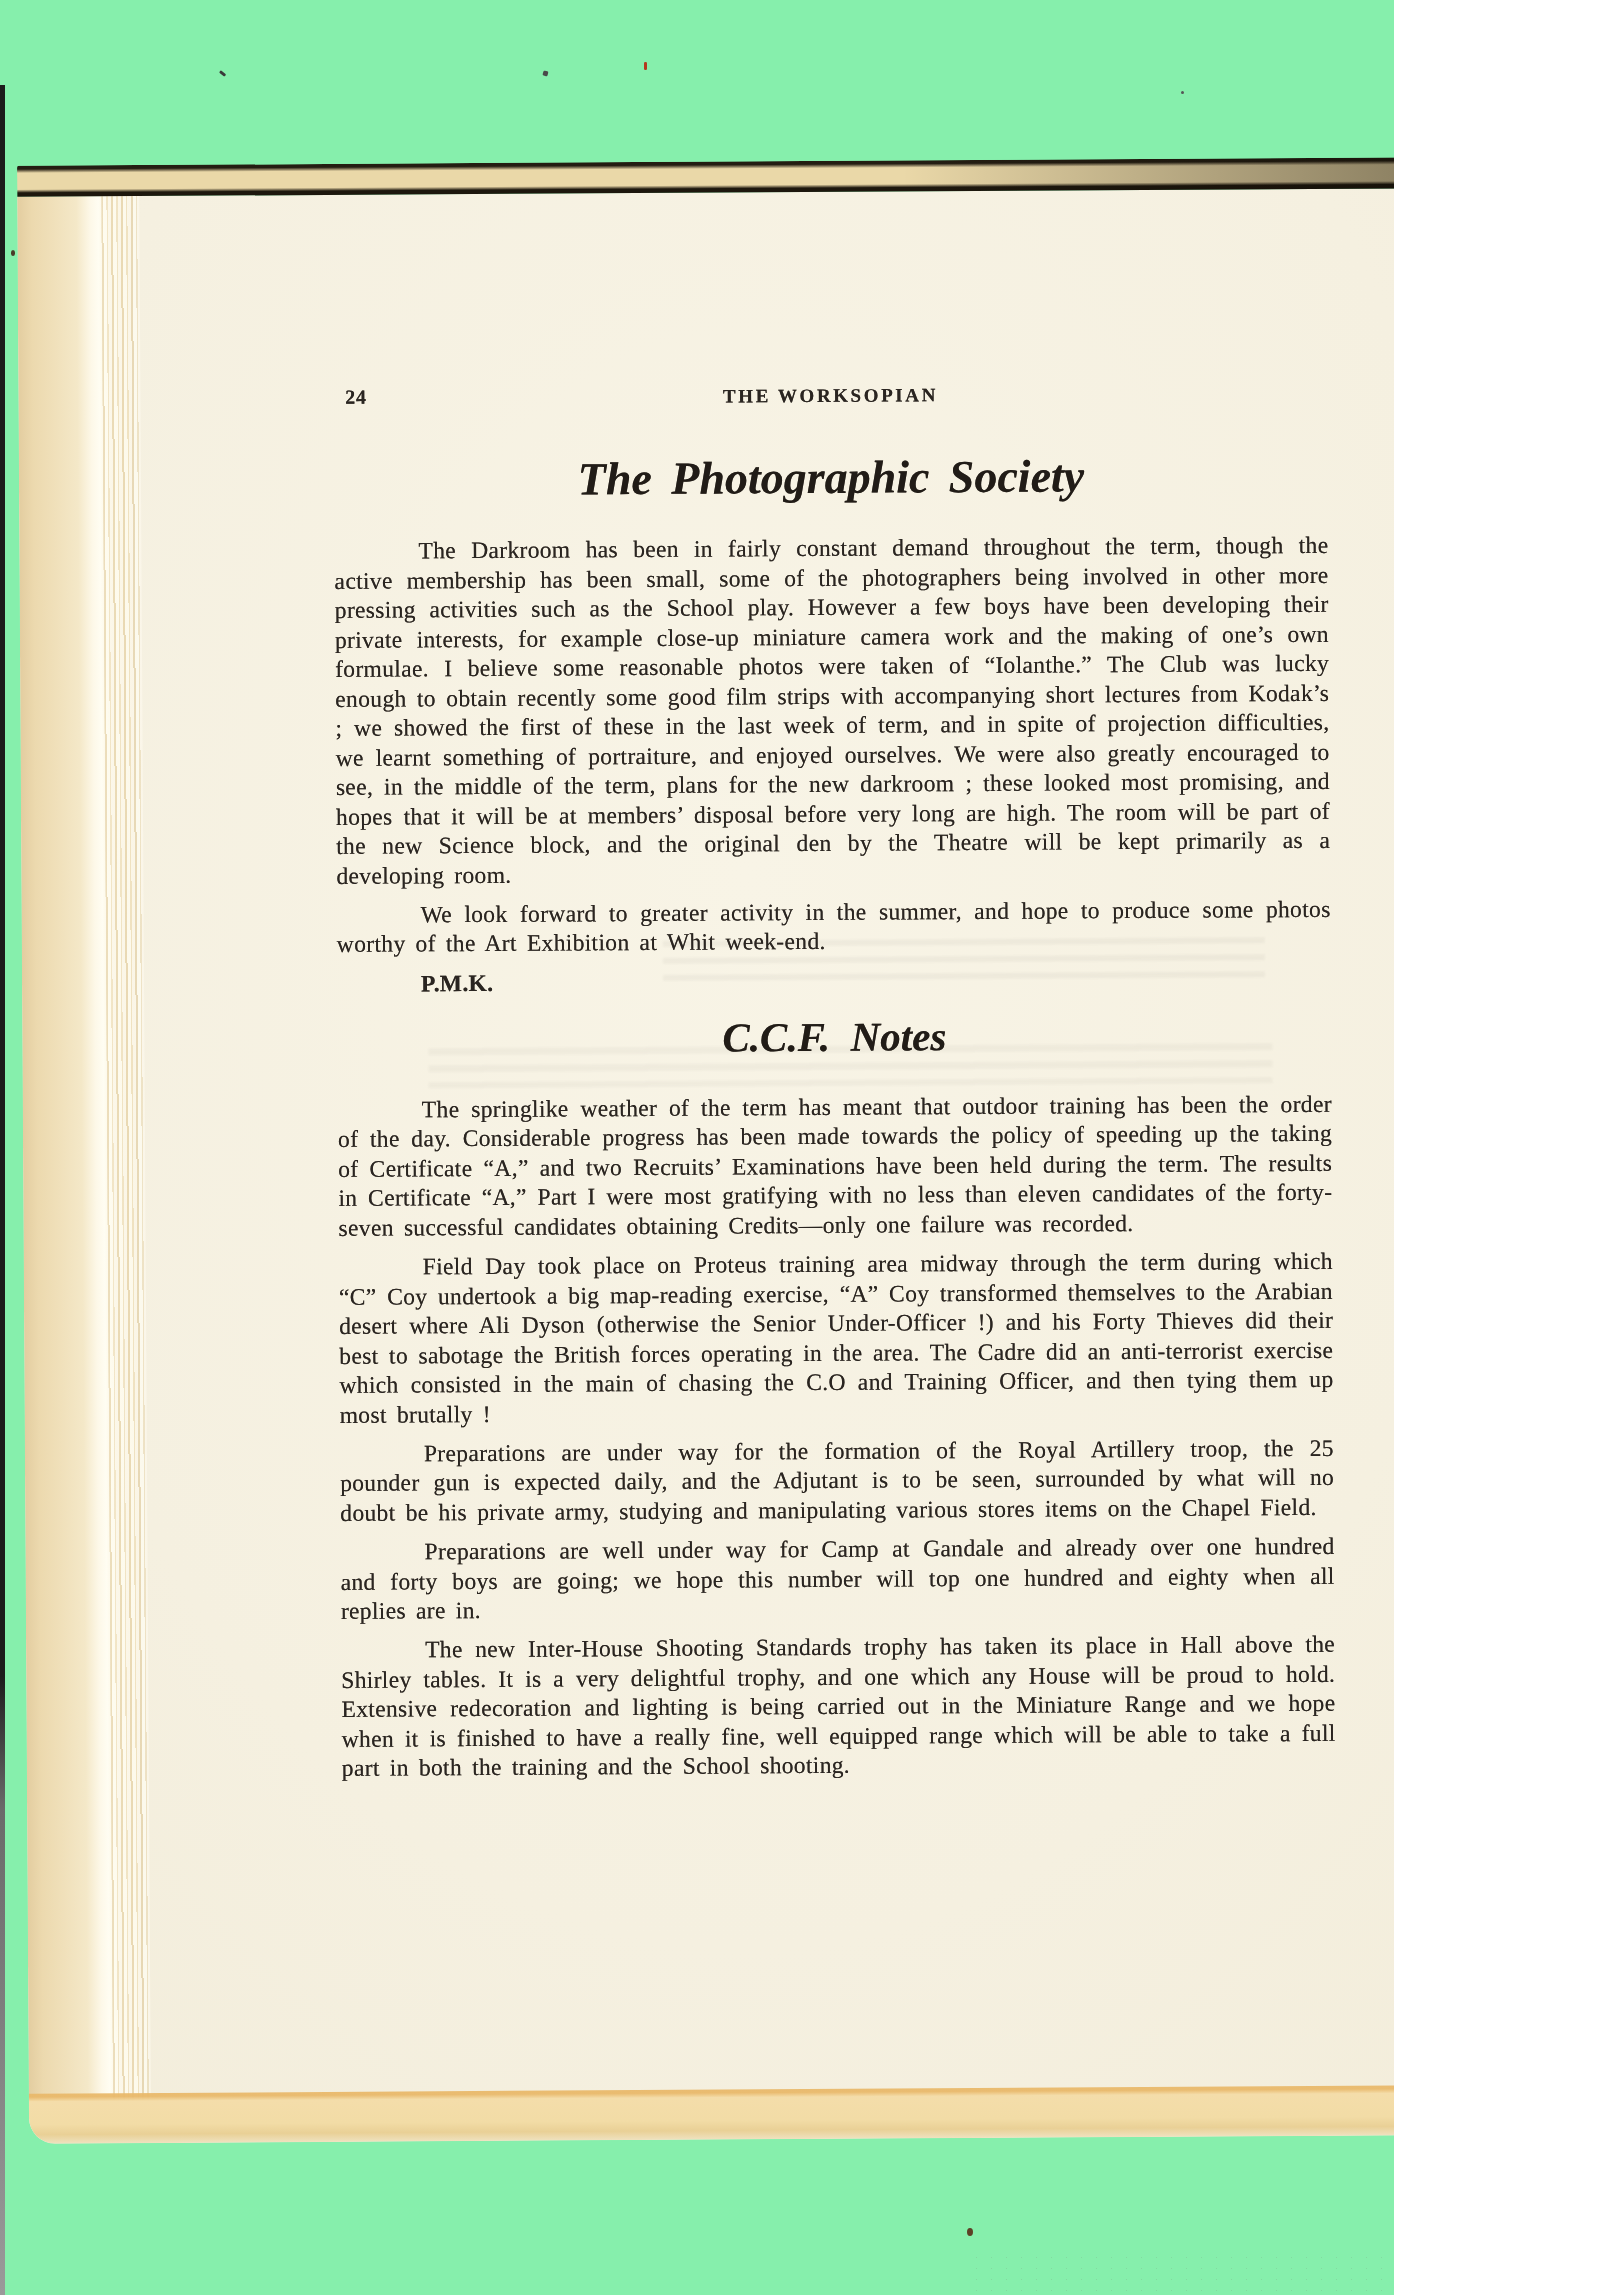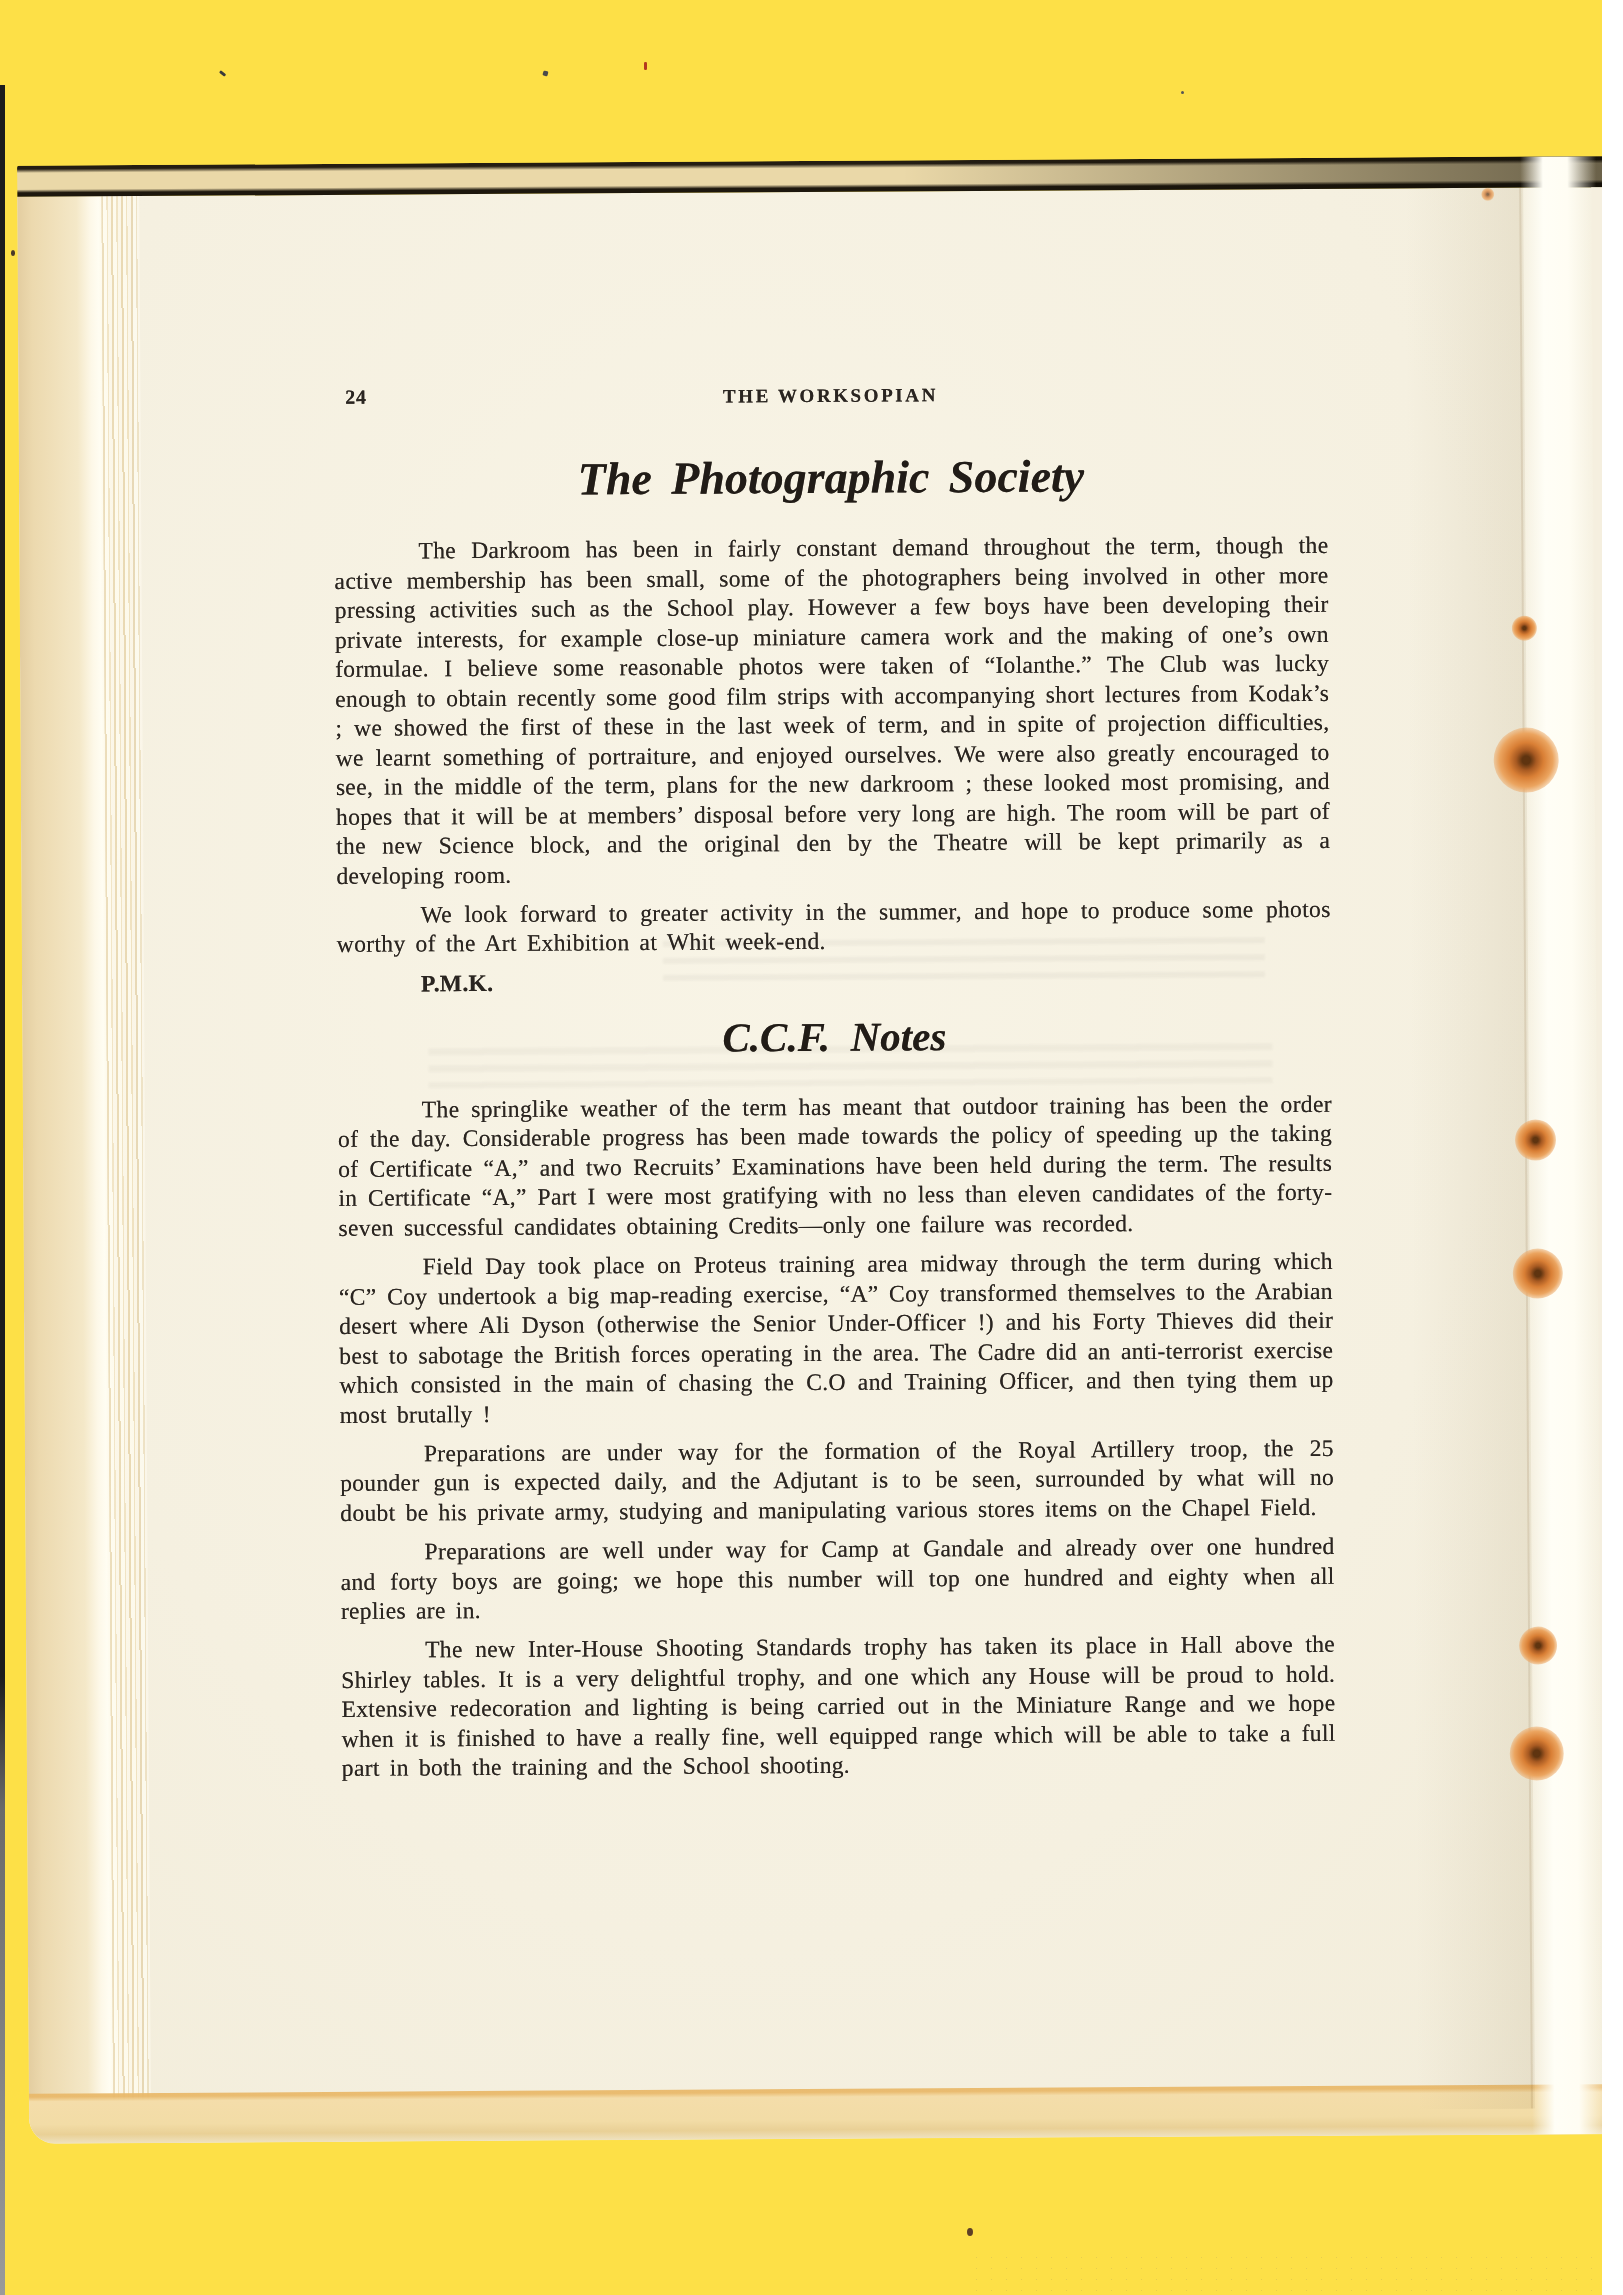--- a/index.html
+++ b/index.html
@@ -1,21 +1,21 @@
 <!DOCTYPE html>
 <html style="font-size:10.5px"><head>
 <meta charset="utf-8">
 <style>
   html,body{margin:0;padding:0;}
   body{
     width:1623px;height:2295px;overflow:hidden;
     background:#ffffff;
     font-family:"Liberation Serif","DejaVu Serif",serif;
   }
-  .scan{position:relative;width:1602px;height:2295px;background:#fde047;overflow:hidden;}
+  .scan{position:relative;width:1394px;height:2295px;background:#86efac;overflow:hidden;}
 
   
   .screen-edge-left{
     position:absolute;left:0;top:85px;width:4.6px;height:2210px;
     background:linear-gradient(180deg,#1c1c1c 0 72%, #6a6a6a 78%, #9a9a9a 100%);
   }
   .speck{position:absolute;border-radius:1.3px;}
   .speck-dash-1{left:219px;top:72px;width:7.2px;height:3.3px;background:#3a3a3a;transform:rotate(38deg);}
   .speck-dash-2{left:543px;top:71px;width:5.2px;height:4.6px;background:#4a4a4a;transform:rotate(15deg);}
   .speck-red{left:644px;top:62px;width:2.6px;height:7.9px;background:#b43a1e;}

